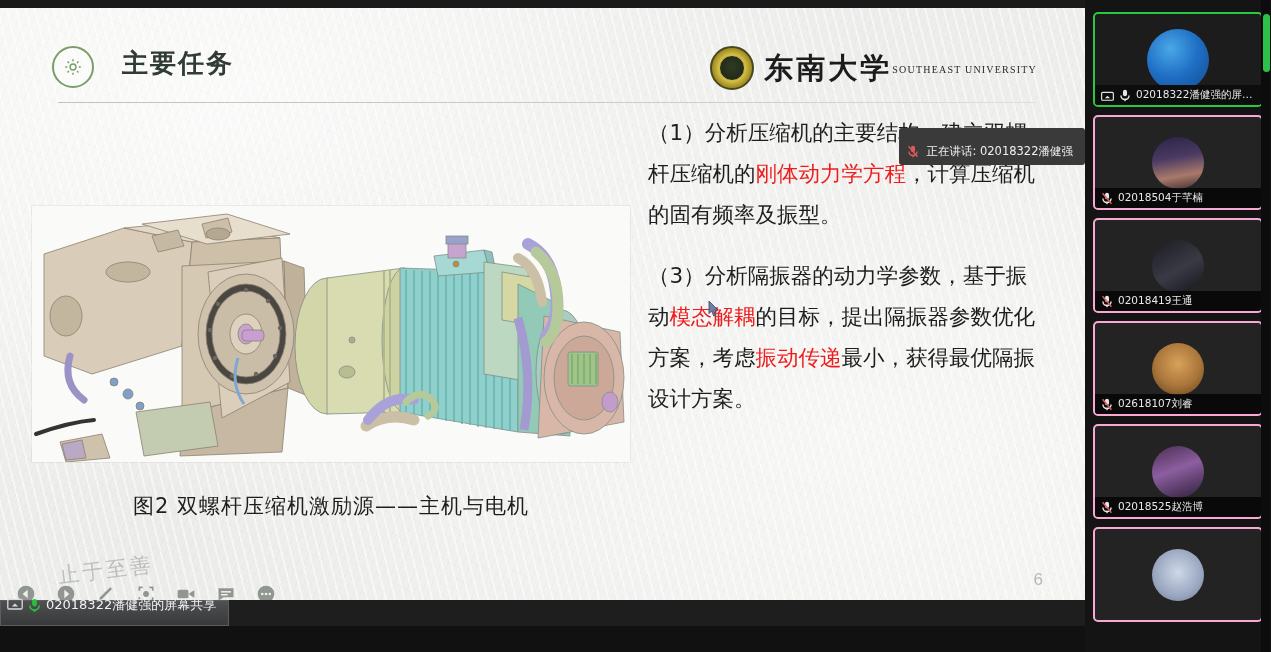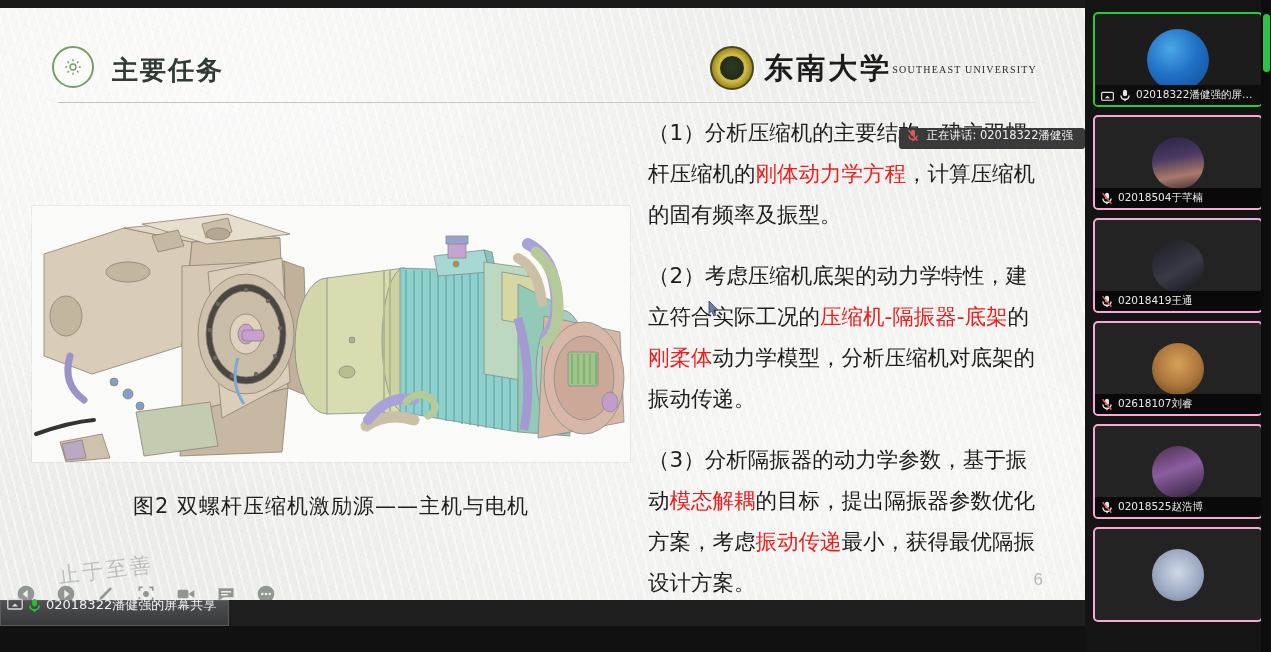--- a/index.html
+++ b/index.html
@@ -33,21 +33,21 @@
     background-image:
       repeating-linear-gradient(112deg, rgba(0,0,0,0.015) 0 1px, transparent 1px 7px),
       repeating-linear-gradient(27deg, rgba(0,0,0,0.012) 0 1px, transparent 1px 11px),
       repeating-linear-gradient(76deg, rgba(255,255,255,0.5) 0 2px, transparent 2px 9px);
     pointer-events: none;
   }
 
   
   .slide-header {
     position: absolute; left: 52px; top: 38px;
-    display: flex; align-items: flex-end; gap: 18px;
+    display: flex; align-items: flex-start; gap: 28px;
   }
   .task-icon {
     width: 42px; height: 42px; border-radius: 50%;
     border: 2px solid #7a9d6a;
     display: flex; align-items: center; justify-content: center;
     color: #7a9d6a;
     background: rgba(255,255,255,0.35);
   }
   .task-icon svg { display: block; }
   .slide-title {
@@ -195,21 +195,21 @@
   .share-icon { width: 13px; height: 12px; flex: 0 0 auto; color: #e6e6e6; }
 
   
   .speak-tip {
     position: absolute; right: 186px; top: 128px;
     display: flex; align-items: center; gap: 7px;
     background: #3a3a3a;
     color: #f0f0f0;
     font-family: "DejaVu Sans", "Liberation Sans", sans-serif;
     font-size: 11.5px;
-    padding: 0 12px 6px 8px;
+    padding: 16px 12px 6px 8px;
     border-radius: 3px;
     white-space: nowrap;
     z-index: 30;
   }
   .speak-tip .mic-icon { color: #e05a5a; }
 
   
   .rail-scroll {
     position: absolute; right: 1px; top: 0;
     width: 9px; height: 652px; background: #0c0c0c;
@@ -393,21 +393,20 @@
             <circle cx="320" cy="134" r="3" fill="#b5ab8a"></circle>
             <ellipse cx="315" cy="166" rx="8" ry="6" fill="#b9bd90"></ellipse>
           </g>
         </svg>
       </div>
 
       <div class="figure-caption">图2  双螺杆压缩机激励源——主机与电机</div>
 
       <div class="text-col">
         <p class="para"><span>（1）分析压缩机的主要结构，建立双螺杆压缩机的</span><span class="hl">刚体动力学方程</span><span>，计算压缩机的固有频率及振型。</span></p>
-        <p class="para"><span>（2）考虑压缩机底架的动力学特性，建立符合实际工况的</span><span class="hl">压缩机-隔振器-底架</span><span>的</span><span class="hl">刚柔体</span><span>动力学模型，分析压缩机对底架的振动传递。</span></p>
         <p class="para"><span>（3）分析隔振器的动力学参数，基于振动</span><span class="hl">模态解耦</span><span>的目标，提出隔振器参数优化方案，考虑</span><span class="hl">振动传递</span><span>最小，获得最优隔振设计方案。</span></p>
       </div>
 
       <div class="watermark">止于至善</div>
       <div class="slide-pagenum">6</div>
 
       <div class="ppt-controls">
         <span class="ppt-btn">
           <svg width="20" height="20" viewBox="0 0 24 24" fill="currentColor">
               <circle cx="12" cy="12" r="10"></circle>

